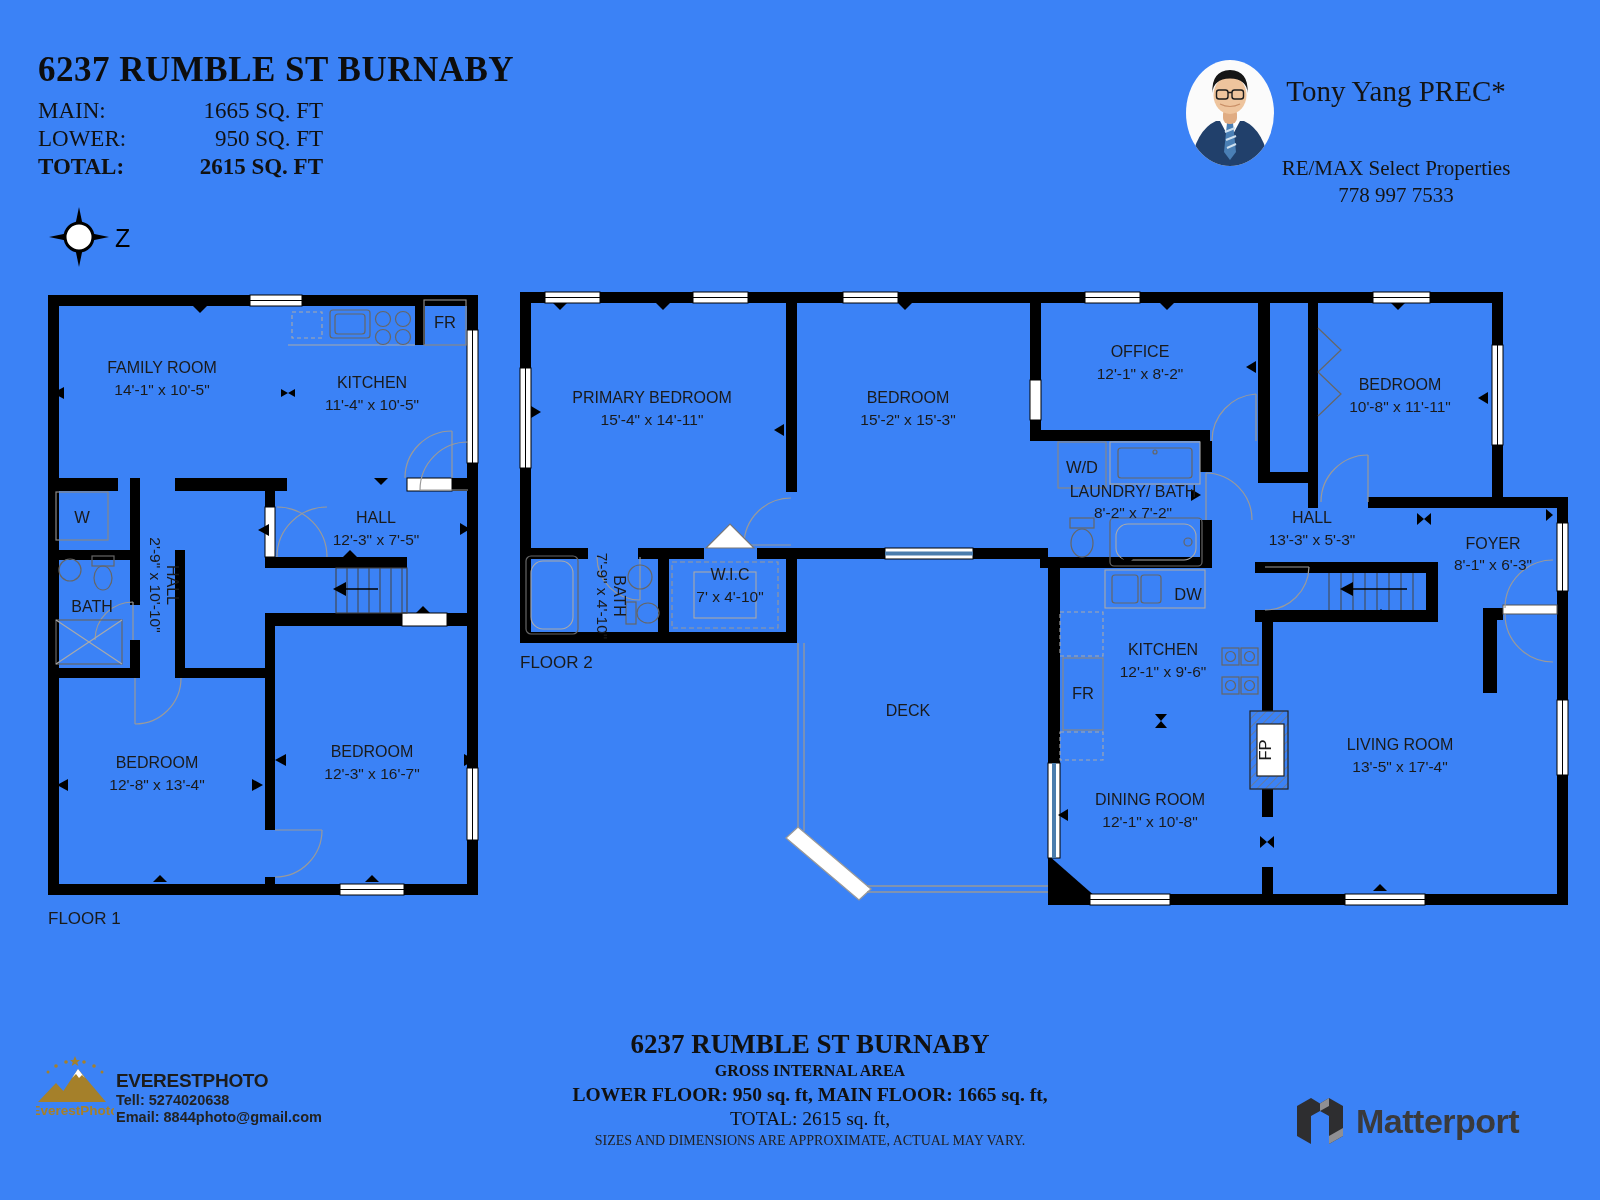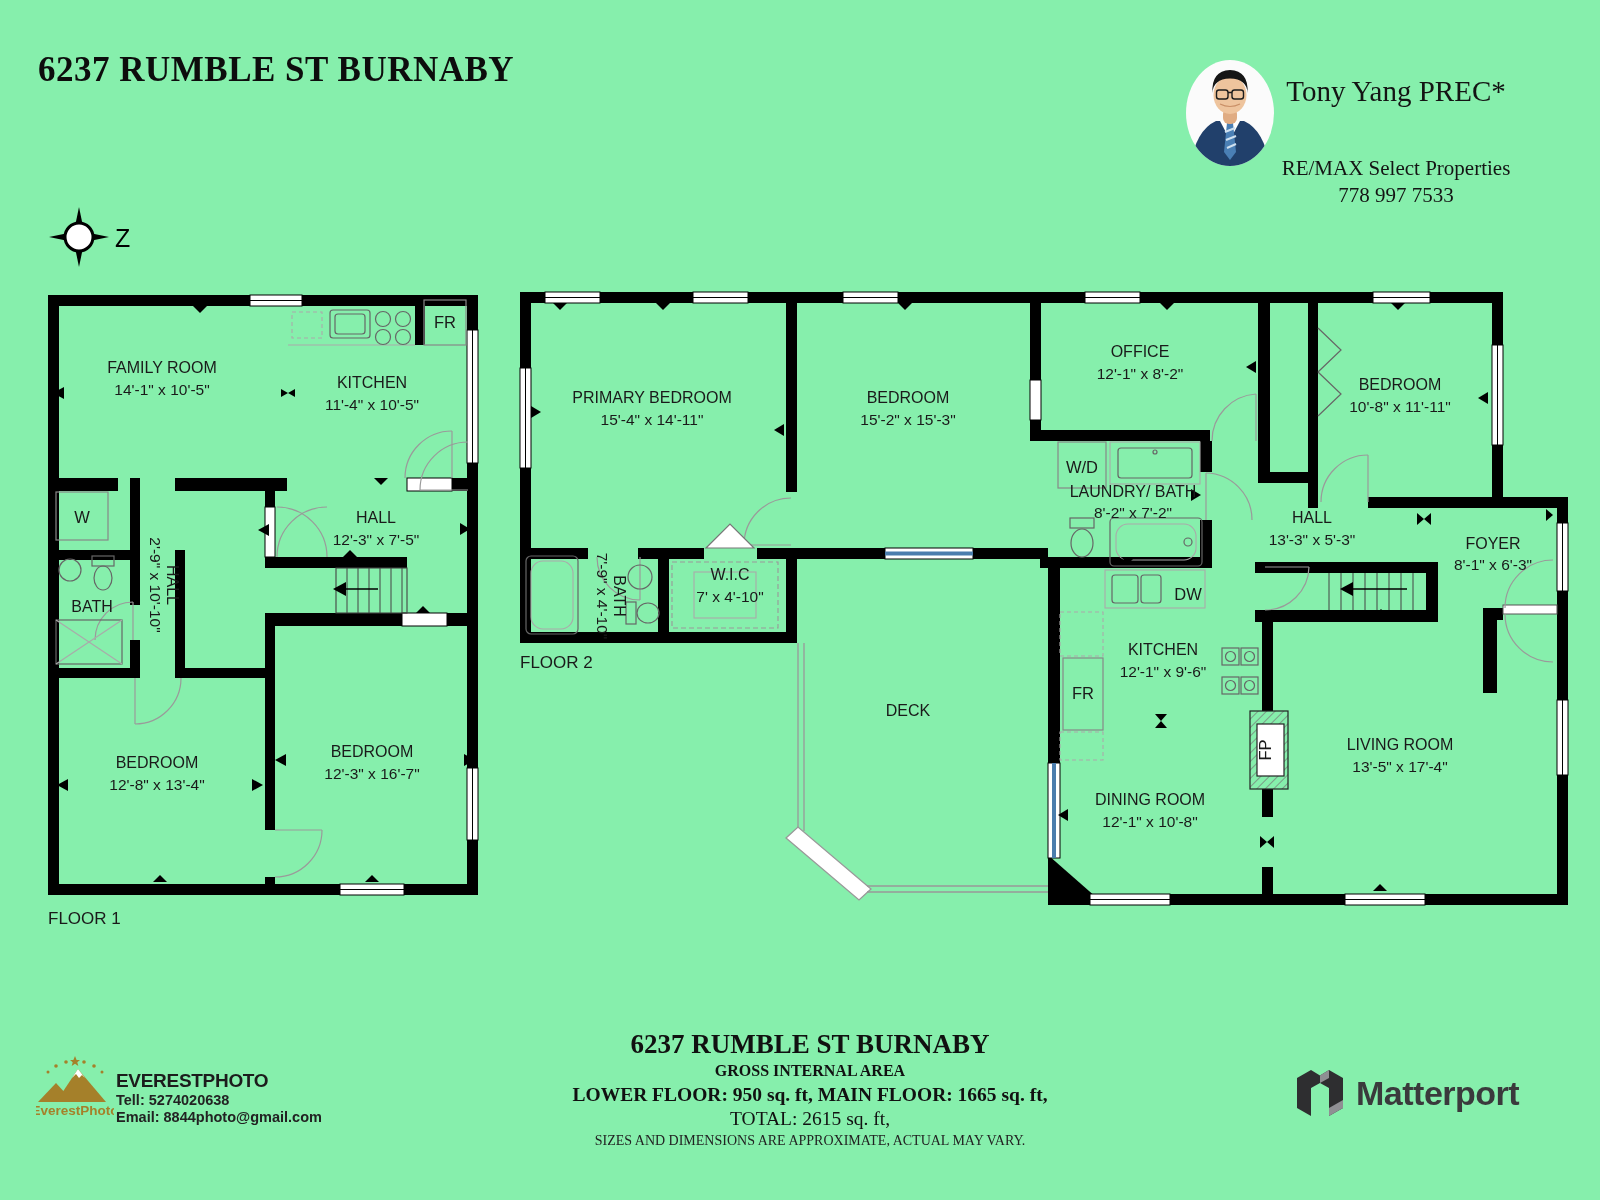--- a/index.html
+++ b/index.html
@@ -1,16 +1,16 @@
 <!DOCTYPE html>
 <html><head>
 <meta charset="utf-8">
 <style>
   html,body{margin:0;padding:0;background:#e8e8e8;}
-  #page{position:relative;width:1600px;height:1200px;background:#86efac;overflow:hidden;
+  #page{position:relative;width:1600px;height:1200px;background:#3b82f6;overflow:hidden;
         font-family:"Liberation Sans", sans-serif;}
   
   .hdr-title{position:absolute;left:38px;top:50px;font-family:"Liberation Serif",serif;
              font-weight:bold;font-size:35px;color:#0d0d0d;letter-spacing:.5px;white-space:nowrap;}
   .area-table{position:absolute;left:38px;top:97px;font-family:"Liberation Serif",serif;
               font-size:23px;color:#111;}
   .area-row{display:grid;grid-template-columns:120px 165px;line-height:28px;}
   .area-row .val{text-align:right;}
   .area-row.total{font-weight:bold;}
   
@@ -41,30 +41,44 @@
                  color:#1c1c1c;letter-spacing:-.3px;white-space:nowrap;}
   .photog .tel{position:absolute;left:80px;top:36px;font-size:14.5px;font-weight:bold;color:#222;white-space:nowrap;}
   .photog .em{position:absolute;left:80px;top:53px;font-size:14.5px;font-weight:bold;color:#222;white-space:nowrap;}
   .summary{position:absolute;left:460px;top:1028px;width:700px;text-align:center;
            font-family:"Liberation Serif",serif;color:#111;}
   .summary .t1{font-size:27px;font-weight:bold;line-height:32px;}
   .summary .t2{font-size:16px;font-weight:bold;line-height:22px;}
   .summary .t3{font-size:19.5px;line-height:25px;font-weight:bold;}
   .summary .t4{font-size:19.5px;line-height:24px;}
   .summary .t5{font-size:14px;line-height:20px;color:#222;}
-  .matterport{position:absolute;left:1296px;top:1066px;display:flex;align-items:center;}
+  .matterport{position:absolute;left:1296px;top:1094px;display:flex;align-items:center;}
   .matterport .mp-text{font-size:34px;font-weight:bold;color:#3a3a3c;letter-spacing:-.5px;
                        margin-left:12px;font-family:"Liberation Sans",sans-serif;}
 </style>
 </head>
 <body>
 
 <div id="page">
 
   <div class="hdr-title">6237 RUMBLE ST BURNABY</div>
+  <div class="area-table">
+    <div class="area-row">
+      <span>MAIN:</span>
+      <span class="val">1665 SQ. FT</span>
+    </div>
+    <div class="area-row">
+      <span>LOWER:</span>
+      <span class="val">950 SQ. FT</span>
+    </div>
+    <div class="area-row total">
+      <span>TOTAL:</span>
+      <span class="val">2615 SQ. FT</span>
+    </div>
+  </div>
 
   <svg class="agent-photo" viewBox="0 0 88 106">
     <defs>
         <clipPath id="av">
           <ellipse cx="44" cy="53" rx="44" ry="53"></ellipse>
         </clipPath>
       </defs>
     <g clip-path="url(#av)">
       <rect width="88" height="106" fill="#fbfbfb"></rect>
       <path d="M4,106 Q10,70 30,61 L58,61 Q78,70 84,106 Z" fill="#21406b"></path>

